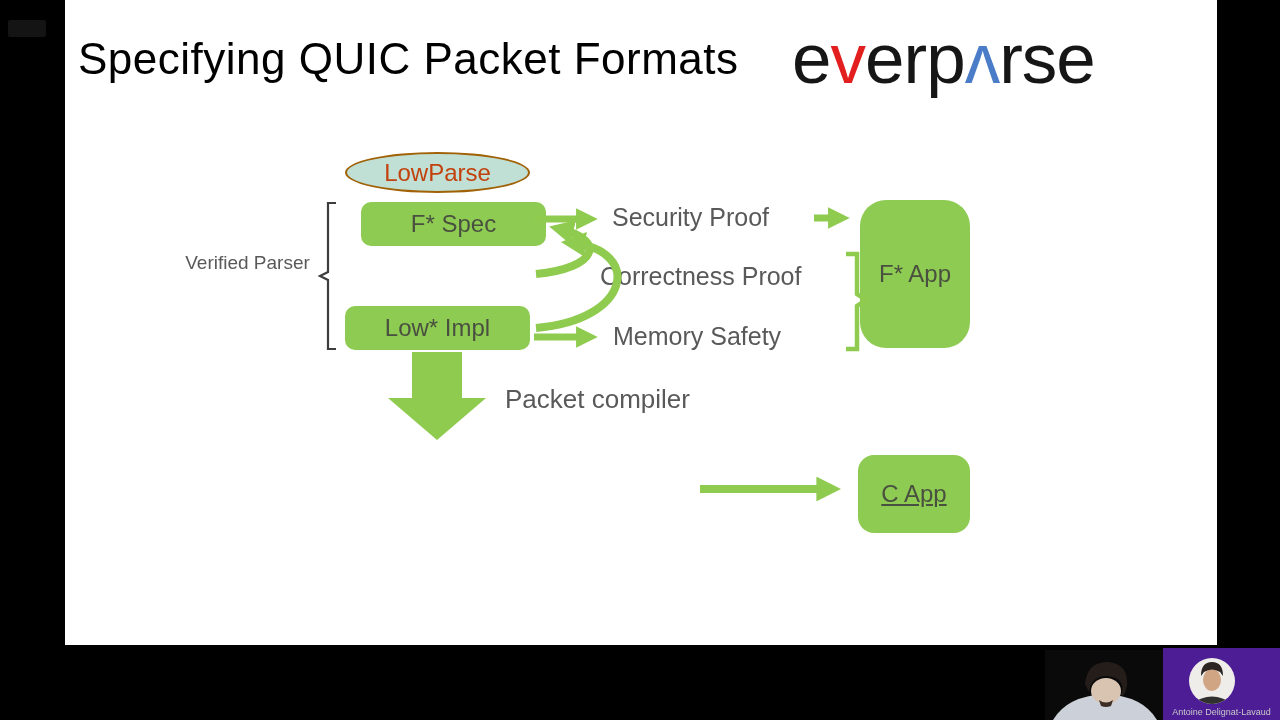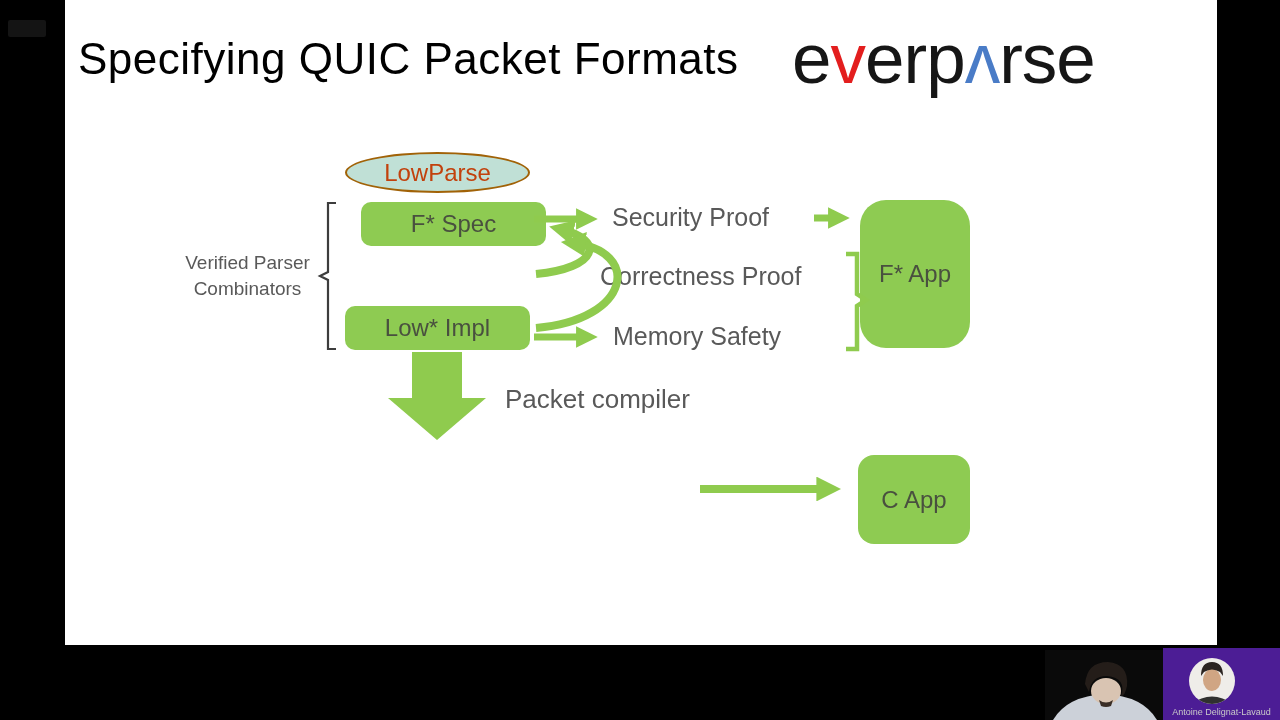--- a/index.html
+++ b/index.html
@@ -24,21 +24,21 @@
              background:#c0e0d6; border:2px solid #a16207; border-radius:50%;
              display:flex; align-items:center; justify-content:center;
              font-size:24px; color:#c2410c; }
   .gbox { position:absolute; background:#8ecb52; border-radius:10px;
           display:flex; align-items:center; justify-content:center;
           font-size:24px; color:#49503f; }
   .b-spec { left:345px; top:202px; width:185px; height:44px; }
   .b-impl { left:345px; top:254px; width:185px; height:44px; }
   .b-low  { left:345px; top:306px; width:185px; height:44px; }
   .b-fapp { left:860px; top:200px; width:110px; height:148px; border-radius:26px; }
-  .b-capp { left:858px; top:455px; width:112px; height:89px; border-radius:16px; }
+  .b-capp { left:858px; top:455px; width:112px; height:78px; border-radius:16px;text-decoration:underline; }
   .b-ccode{ left:258px; top:446px; width:440px; height:87px; border-radius:22px;
             background:#b6cb10; font-size:27px; color:#454a38; }
 
   .bracket-label { position:absolute; left:160px; top:250px; width:175px;
                    text-align:center; font-size:19px; line-height:1.35; color:#595959; }
   .plabel { position:absolute; font-size:25px; color:#595959; white-space:nowrap; }
   .l-sec { left:612px; top:203px; }
   .l-cor { left:600px; top:262px; }
   .l-mem { left:613px; top:322px; }
   .l-krem{ left:505px; top:384px; font-size:26px; }
@@ -74,21 +74,20 @@
 
     <div class="gbox b-spec" style="left:296px;">
       <span>F* Spec</span>
     </div>
     <div class="gbox b-low" style="left:280px;">
       <span>Low* Impl</span>
     </div>
 
     <div class="bracket-label" style="left:95px;">
       <div>Verified Parser</div>
-      <div>Combinators</div>
     </div>
 
     <div class="plabel l-sec" style="left:547px;">Security Proof</div>
     <div class="plabel l-cor" style="left:535px;">Correctness Proof</div>
     <div class="plabel l-mem" style="left:548px;">Memory Safety</div>
     <div class="plabel l-krem" style="left:440px;">Packet compiler</div>
 
     <div class="gbox b-fapp" style="left:795px;">
       <span>F* App</span>
     </div>

